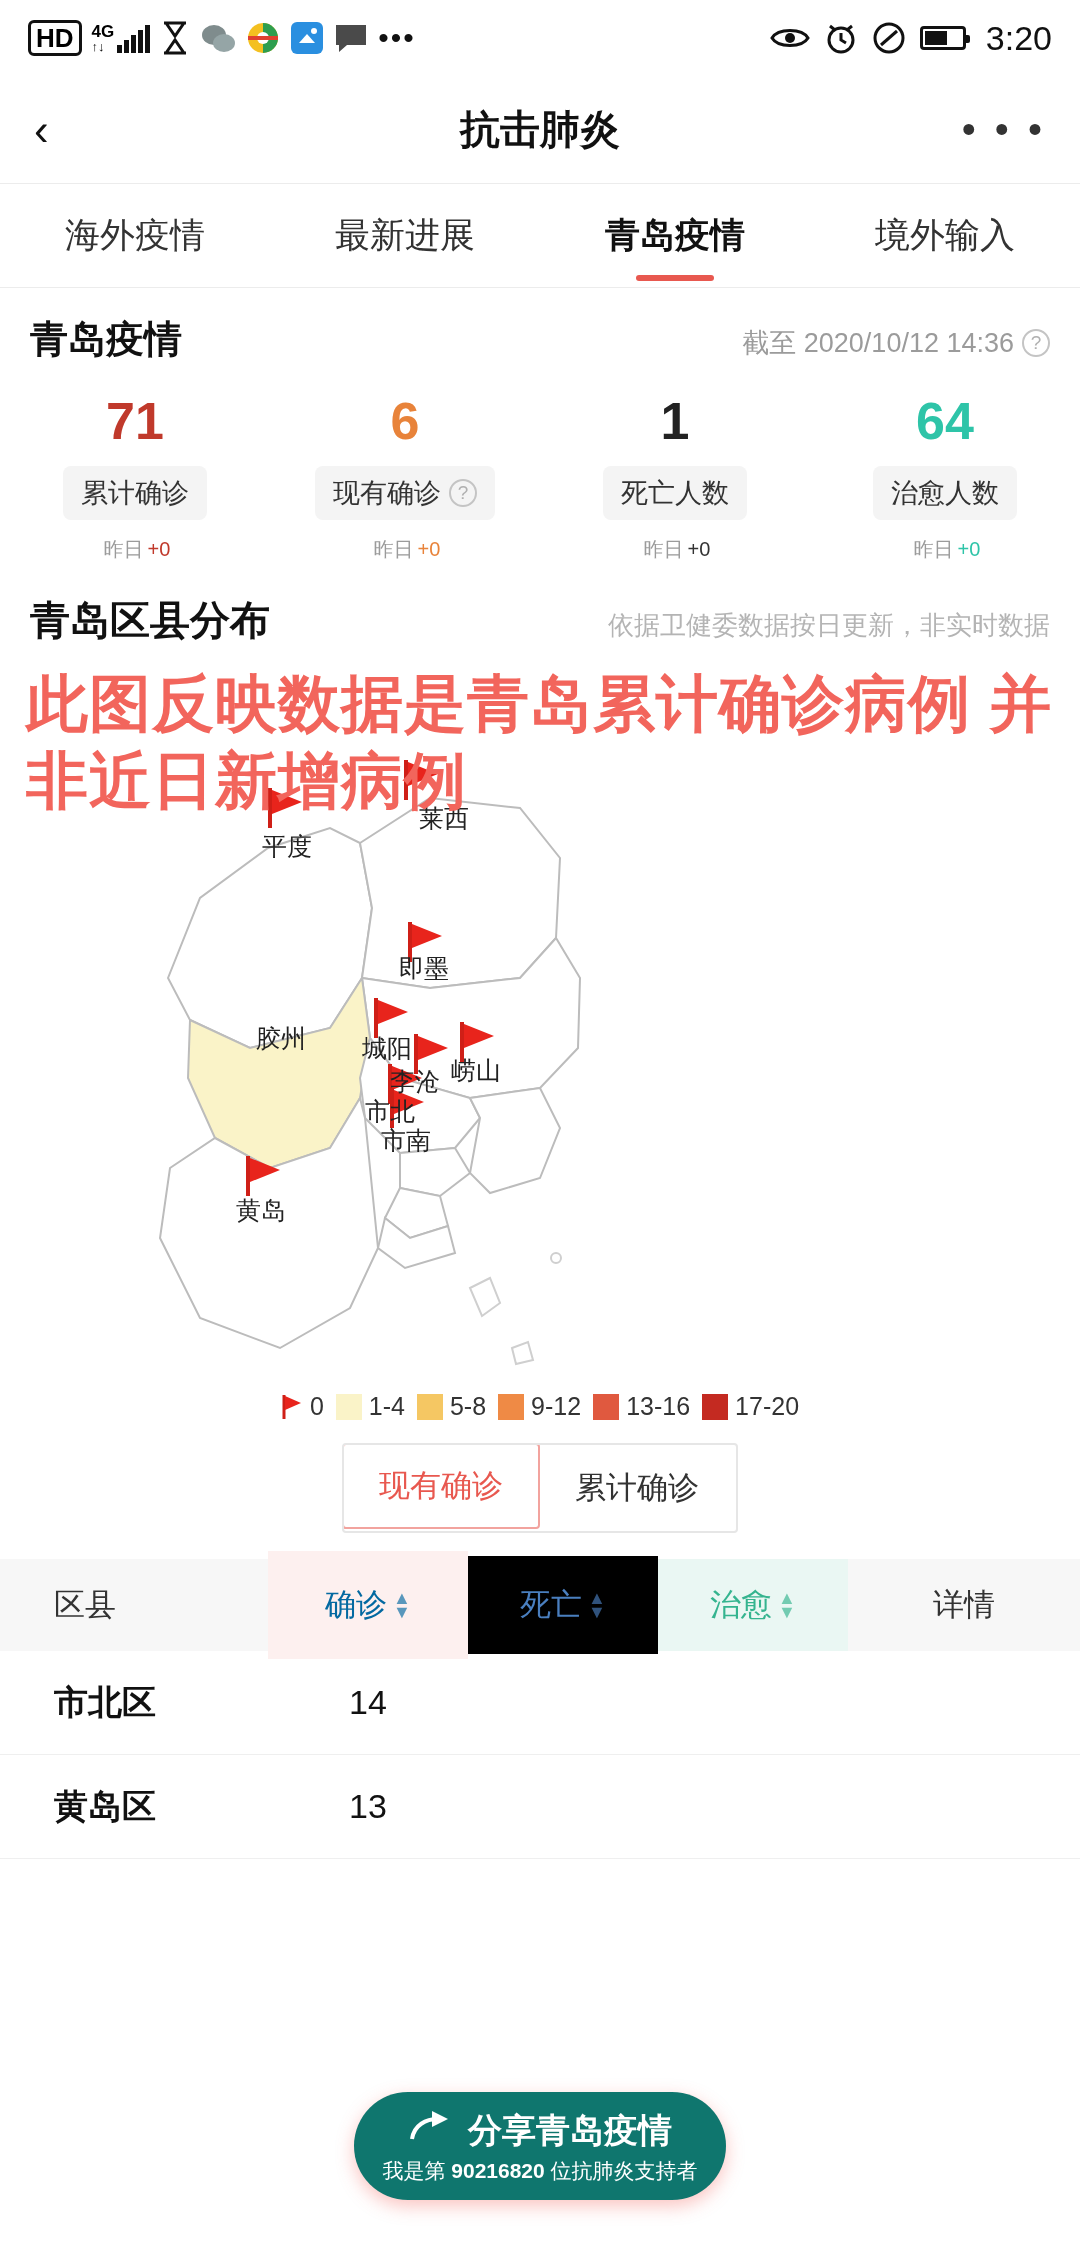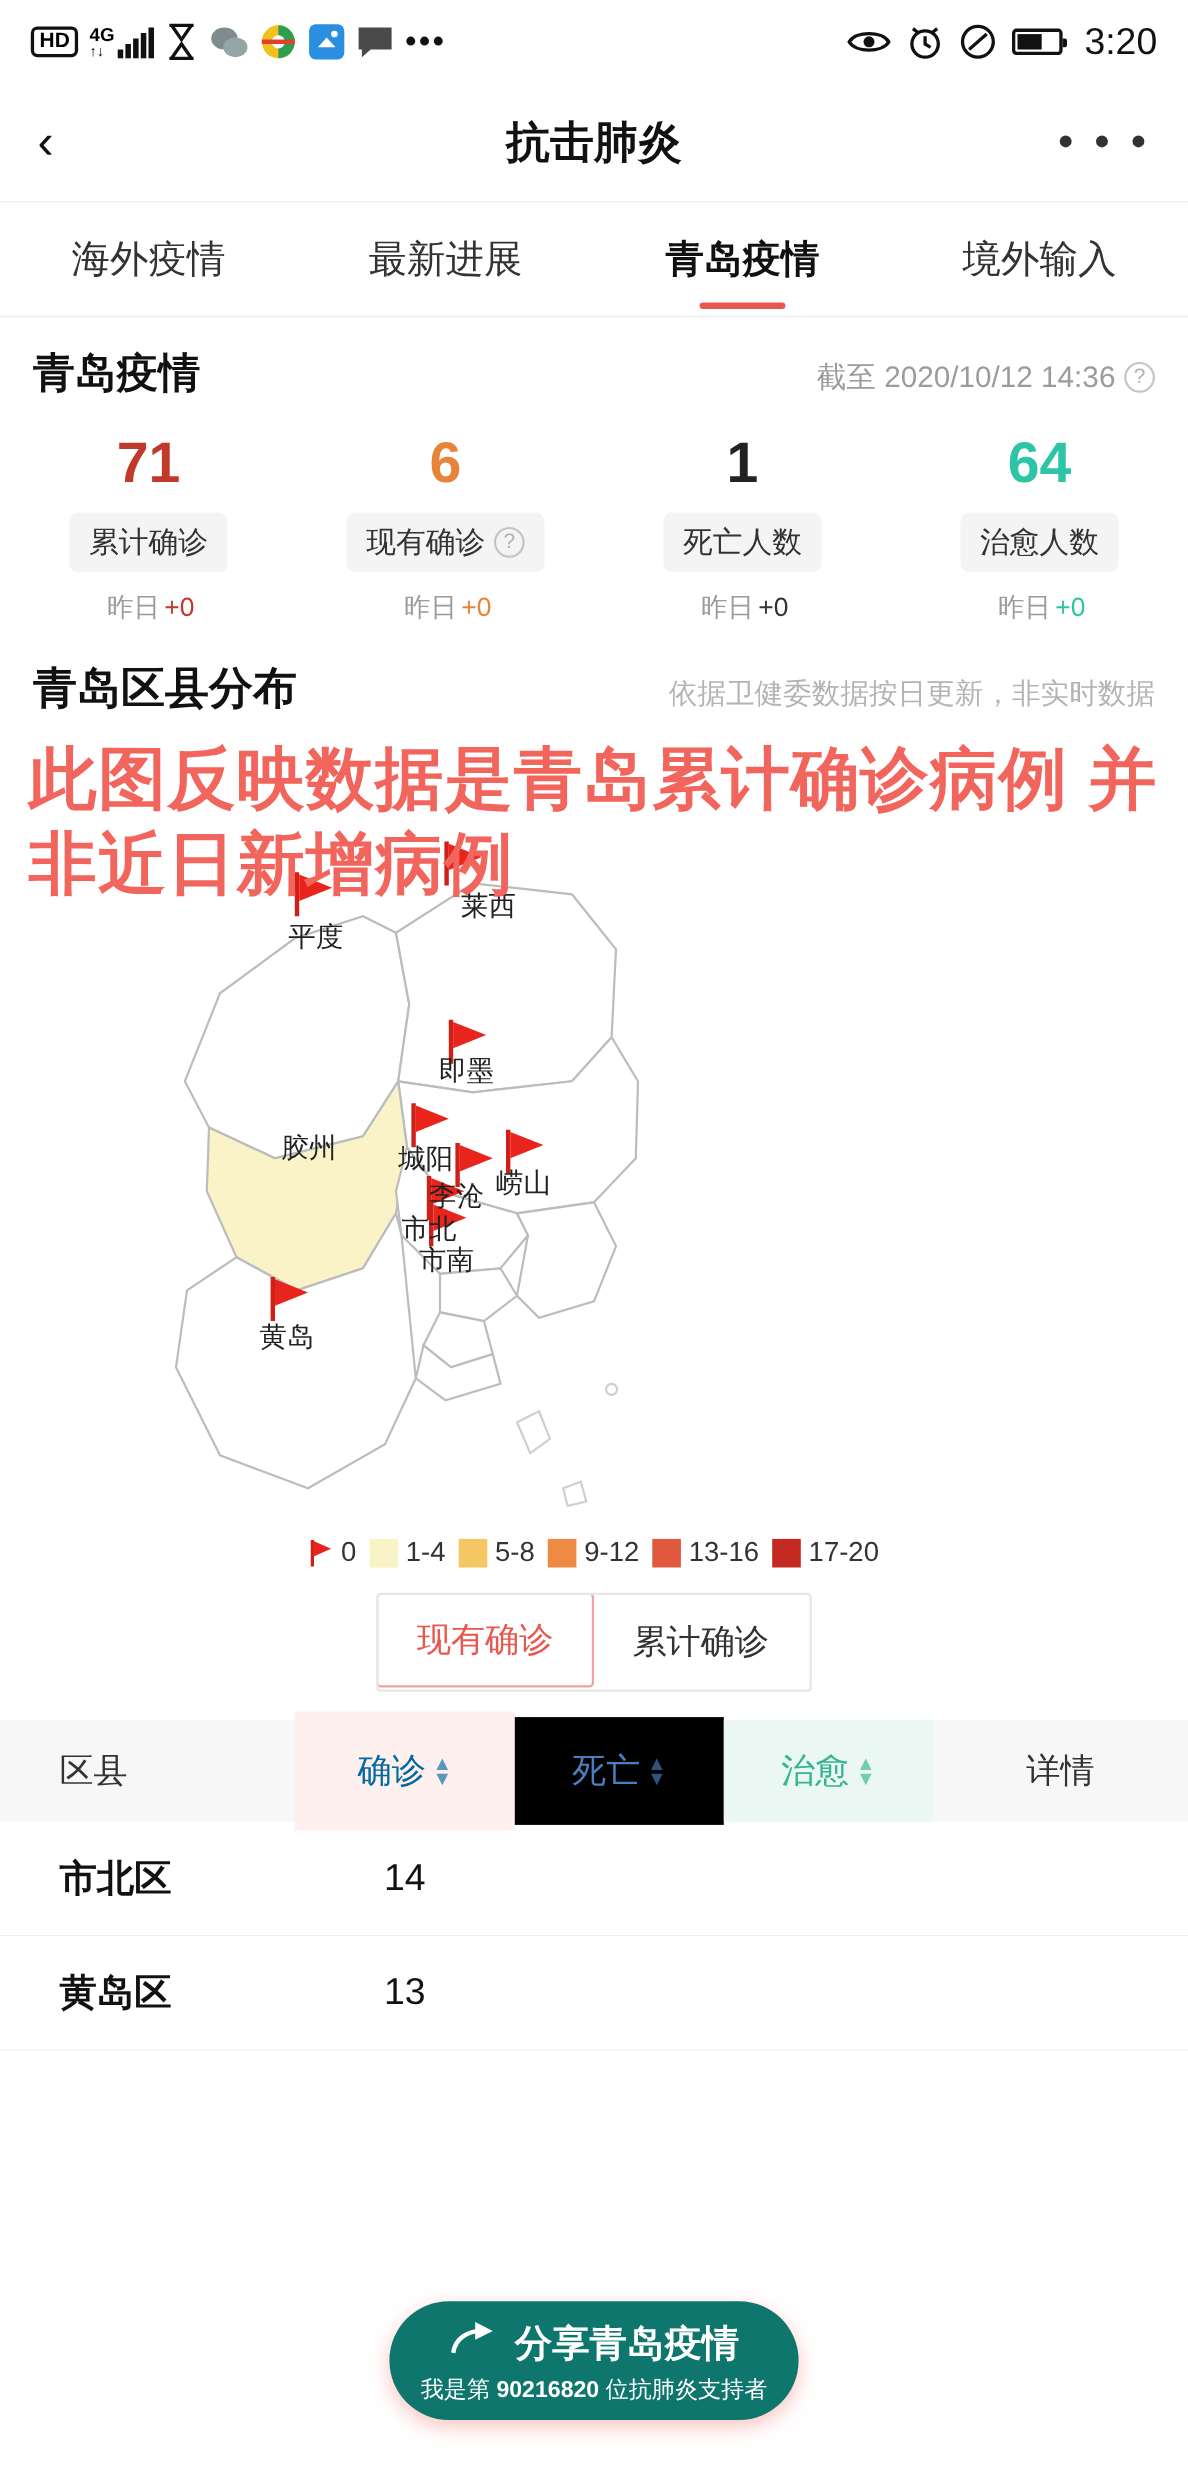--- a/index.html
+++ b/index.html
@@ -13,21 +13,21 @@
 
   
   .statusbar {
     height: 76px; display: flex; align-items: center;
     padding: 0 28px; background: #fff;
   }
   .sb-left { display: flex; align-items: center; gap: 10px; }
   .sb-right { margin-left: auto; display: flex; align-items: center; gap: 14px; }
   .hd-badge {
     border: 3px solid #111; border-radius: 6px;
-    font-size: 19px; font-weight: bold; padding: 1px 5px; line-height: 1.1;
+    font-size: 26px; font-weight: bold; padding: 1px 5px; line-height: 1.1;
   }
   .sig-wrap { display: flex; align-items: flex-end; gap: 3px; }
   .sig-label { font-size: 17px; font-weight: bold; line-height: 1; }
   .sig-sub { font-size: 13px; line-height: 1; }
   .bars { display: flex; align-items: flex-end; gap: 2px; height: 28px; }
   .bars i { width: 5px; background: #111; display: block; }
   .bars i:nth-child(1){height:8px}
   .bars i:nth-child(2){height:13px}
   .bars i:nth-child(3){height:18px}
   .bars i:nth-child(4){height:23px}
@@ -82,21 +82,21 @@
 
   
   .stats { display: flex; padding: 18px 0 16px 0; }
   .stat { flex: 1; text-align: center; }
   .stat-num { font-size: 52px; font-weight: bold; line-height: 1.1; }
   .stat-label {
     display: inline-flex; align-items: center; gap: 8px;
     margin-top: 16px; background: #f4f4f4; border-radius: 8px;
     padding: 9px 18px; font-size: 27px; color: #333;
   }
-  .stat-delta { margin-top: 16px; font-size: 24px; color: #9b9b9b; }
+  .stat-delta { margin-top: 16px; font-size: 20px; color: #9b9b9b; }
   .stat-delta span { margin-left: 4px; }
 
   
   .map-head { display: flex; align-items: baseline; padding: 14px 30px 0 30px; }
   .map-title { font-size: 40px; font-weight: bold; color: #111; }
   .map-note { margin-left: auto; font-size: 26px; color: #b4b4b4; }
 
   .map-wrap { position: relative; height: 740px; }
   .map-overlay-text {
     position: absolute; top: 18px; left: 26px; right: 26px;

